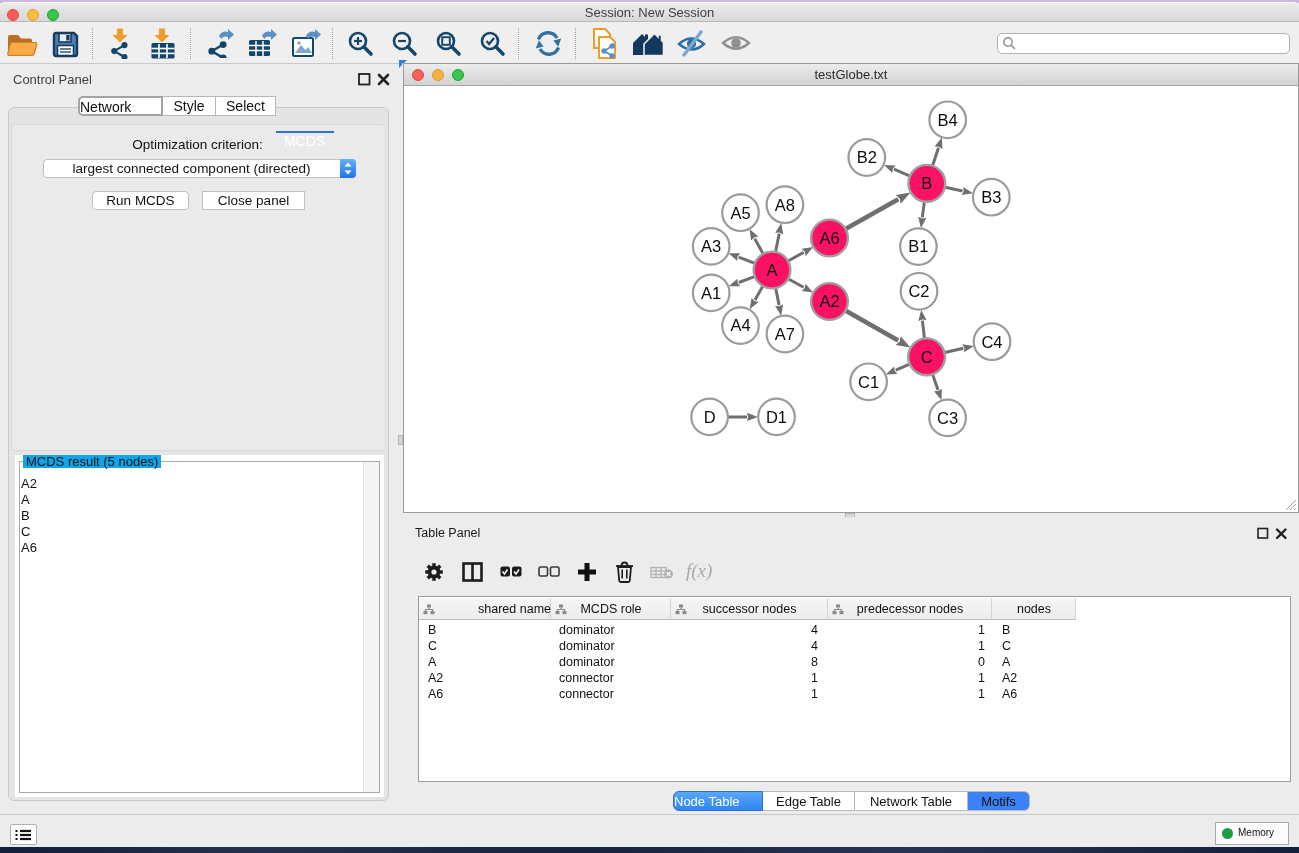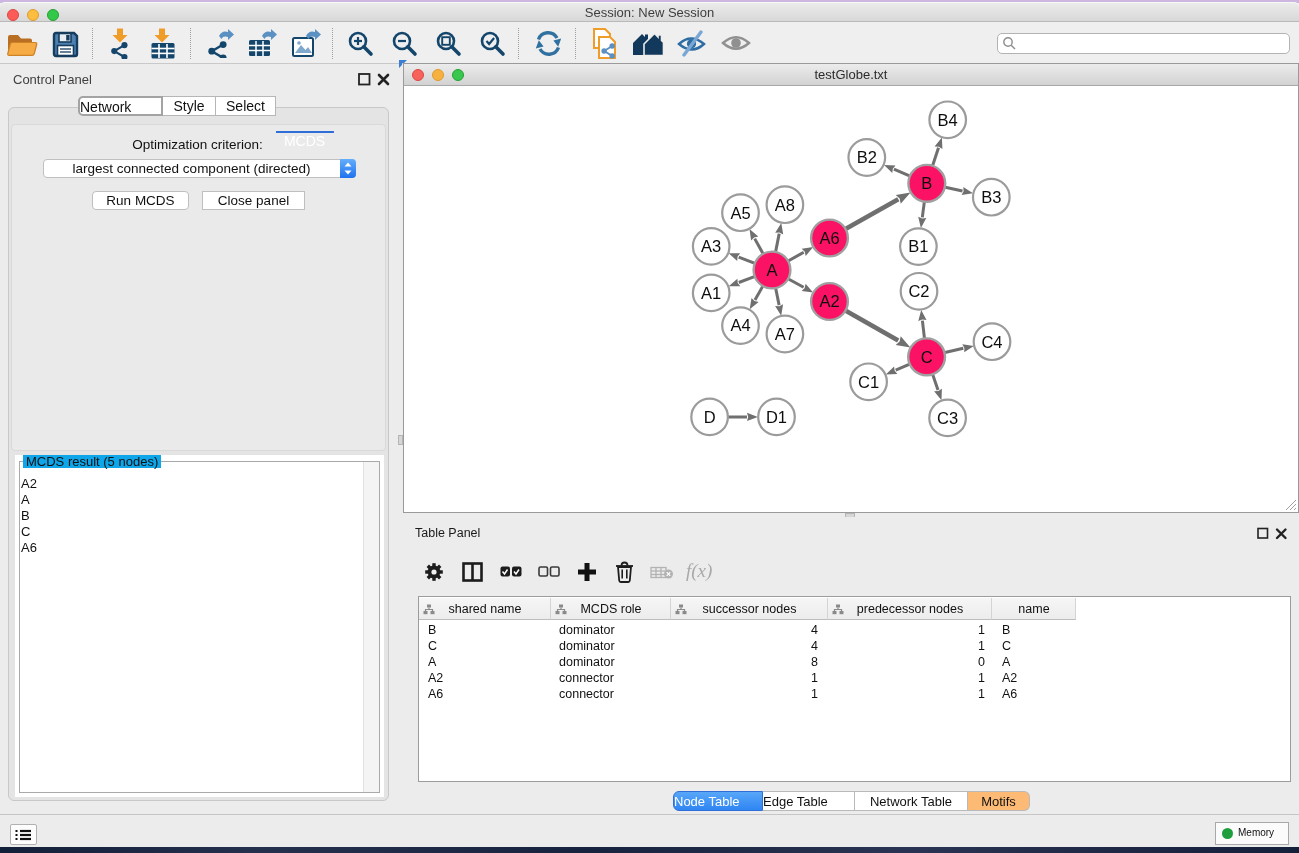--- a/index.html
+++ b/index.html
@@ -335,21 +335,21 @@
       <line x1="6" y1="1.5" x2="6" y2="11.5"></line>
       <line x1="11" y1="1.5" x2="11" y2="11.5"></line>
     </g>
  <circle cx="18.5" cy="8" r="4.5" fill="#b3b3b3"></circle>
     <path d="M16.7 6.2 l3.6 3.6 M20.3 6.2 l-3.6 3.6" stroke="#fff" stroke-width="1.2"></path>
 </svg>
 <div class="abs" style="left:686px;top:560px;font-family:'Liberation Serif',serif;font-style:italic;font-size:19px;color:#a9a9a9;">f(x)</div>
 
 <div class="abs" style="left:418px;top:596px;width:873px;height:186px;background:#fff;border:1px solid #9c9c9c;"></div>
 <div class="abs" style="left:419px;top:598px;width:132px;height:22px;background:linear-gradient(#f6f6f6,#ececec);border-right:1px solid #d4d4d4;border-bottom:1px solid #bdbdbd;"></div>
-<div class="abs" style="left:419px;top:598px;width:132px;height:22px;text-align:center;line-height:22px;font-size:12.5px;color:#111;">shared name</div>
+<div class="abs" style="left:419px;top:598px;width:132px;height:22px;text-align:right;line-height:22px;font-size:12.5px;color:#111;">shared name</div>
 <svg class="abs" style="left:423px;top:604px;" width="12" height="11" viewBox="0 0 12 11">
     <rect x="4" y="0.5" width="4" height="3" fill="#8a8a8a"></rect>
     <path d="M6 3.5 v2 M2.5 7 v-1.5 h7 V7" stroke="#8a8a8a" stroke-width="1.2" fill="none"></path>
     <rect x="0.5" y="7" width="4" height="3.2" fill="#8a8a8a"></rect>
     <rect x="7.5" y="7" width="4" height="3.2" fill="#8a8a8a"></rect>
   </svg>
 <div class="abs" style="left:551px;top:598px;width:120px;height:22px;background:linear-gradient(#f6f6f6,#ececec);border-right:1px solid #d4d4d4;border-bottom:1px solid #bdbdbd;"></div>
 <div class="abs" style="left:551px;top:598px;width:120px;height:22px;text-align:center;line-height:22px;font-size:12.5px;color:#111;">MCDS role</div>
 <svg class="abs" style="left:555px;top:604px;" width="12" height="11" viewBox="0 0 12 11">
     <rect x="4" y="0.5" width="4" height="3" fill="#8a8a8a"></rect>
@@ -367,21 +367,21 @@
   </svg>
 <div class="abs" style="left:828px;top:598px;width:164px;height:22px;background:linear-gradient(#f6f6f6,#ececec);border-right:1px solid #d4d4d4;border-bottom:1px solid #bdbdbd;"></div>
 <div class="abs" style="left:828px;top:598px;width:164px;height:22px;text-align:center;line-height:22px;font-size:12.5px;color:#111;">predecessor nodes</div>
 <svg class="abs" style="left:832px;top:604px;" width="12" height="11" viewBox="0 0 12 11">
     <rect x="4" y="0.5" width="4" height="3" fill="#8a8a8a"></rect>
     <path d="M6 3.5 v2 M2.5 7 v-1.5 h7 V7" stroke="#8a8a8a" stroke-width="1.2" fill="none"></path>
     <rect x="0.5" y="7" width="4" height="3.2" fill="#8a8a8a"></rect>
     <rect x="7.5" y="7" width="4" height="3.2" fill="#8a8a8a"></rect>
   </svg>
 <div class="abs" style="left:992px;top:598px;width:84px;height:22px;background:linear-gradient(#f6f6f6,#ececec);border-right:1px solid #d4d4d4;border-bottom:1px solid #bdbdbd;"></div>
-<div class="abs" style="left:992px;top:598px;width:84px;height:22px;text-align:center;line-height:22px;font-size:12.5px;color:#111;">name</div>
+<div class="abs" style="left:992px;top:598px;width:84px;height:22px;text-align:center;line-height:22px;font-size:12.5px;color:#111;">nodes</div>
 <div class="abs" style="left:419px;top:623px;width:871px;height:16px;font-size:12.5px;color:#111;">
 <span class="abs" style="left:9px;">B</span>
     <span class="abs" style="left:140px;">dominator</span>
 <span class="abs" style="left:252px;width:147px;text-align:right;">4</span>
 <span class="abs" style="left:409px;width:157px;text-align:right;">1</span>
 <span class="abs" style="left:583px;">B</span>
   </div>
 <div class="abs" style="left:419px;top:638.9px;width:871px;height:16px;font-size:12.5px;color:#111;">
 <span class="abs" style="left:9px;">C</span>
     <span class="abs" style="left:140px;">dominator</span>
@@ -406,23 +406,23 @@
 <div class="abs" style="left:419px;top:686.5999999999999px;width:871px;height:16px;font-size:12.5px;color:#111;">
 <span class="abs" style="left:9px;">A6</span>
     <span class="abs" style="left:140px;">connector</span>
 <span class="abs" style="left:252px;width:147px;text-align:right;">1</span>
 <span class="abs" style="left:409px;width:157px;text-align:right;">1</span>
 <span class="abs" style="left:583px;">A6</span>
   </div>
 
 <div class="abs" style="left:673px;top:791px;height:20px;display:flex;font-size:13px;">
   <div style="width:90px;background:linear-gradient(#58a7f8,#2f85f3);border:1px solid #2e6ed6;border-radius:6px 0 0 6px;text-align:left;line-height:19px;color:#fff;">Node Table</div>
-  <div style="width:92px;background:#fff;border:1px solid #b9b9b9;border-left:none;line-height:19px;color:#111;">Edge Table</div>
+  <div style="width:92px;background:#fff;border:1px solid #b9b9b9;border-left:none;text-align:center;line-height:19px;color:#111;">Edge Table</div>
   <div style="width:113px;background:#fff;border:1px solid #b9b9b9;border-left:none;text-align:center;line-height:19px;color:#111;">Network Table</div>
-  <div style="width:62px;background:#fdba74;border:1px solid #b9b9b9;border-left:none;border-radius:0 6px 6px 0;text-align:center;line-height:19px;color:#111;">Motifs</div>
+  <div style="width:62px;background:#3b82f6;border:1px solid #b9b9b9;border-left:none;border-radius:0 6px 6px 0;text-align:center;line-height:19px;color:#111;">Motifs</div>
 </div>
 
 <div class="abs" style="left:0;top:814px;width:1299px;height:33px;background:#ececec;border-top:1px solid #c6c6c6;"></div>
 <div class="abs" style="left:10px;top:824px;width:27px;height:21px;background:#fdfdfd;border:1px solid #b1b1b1;border-radius:2px;"></div>
 <svg class="abs" style="left:15px;top:829px;" width="17" height="12" viewBox="0 0 17 12">
  <g stroke="#111" stroke-width="2.2">
       <line x1="5" y1="2" x2="16" y2="2"></line>
       <line x1="5" y1="6" x2="16" y2="6"></line>
       <line x1="5" y1="10" x2="16" y2="10"></line>
     </g>

